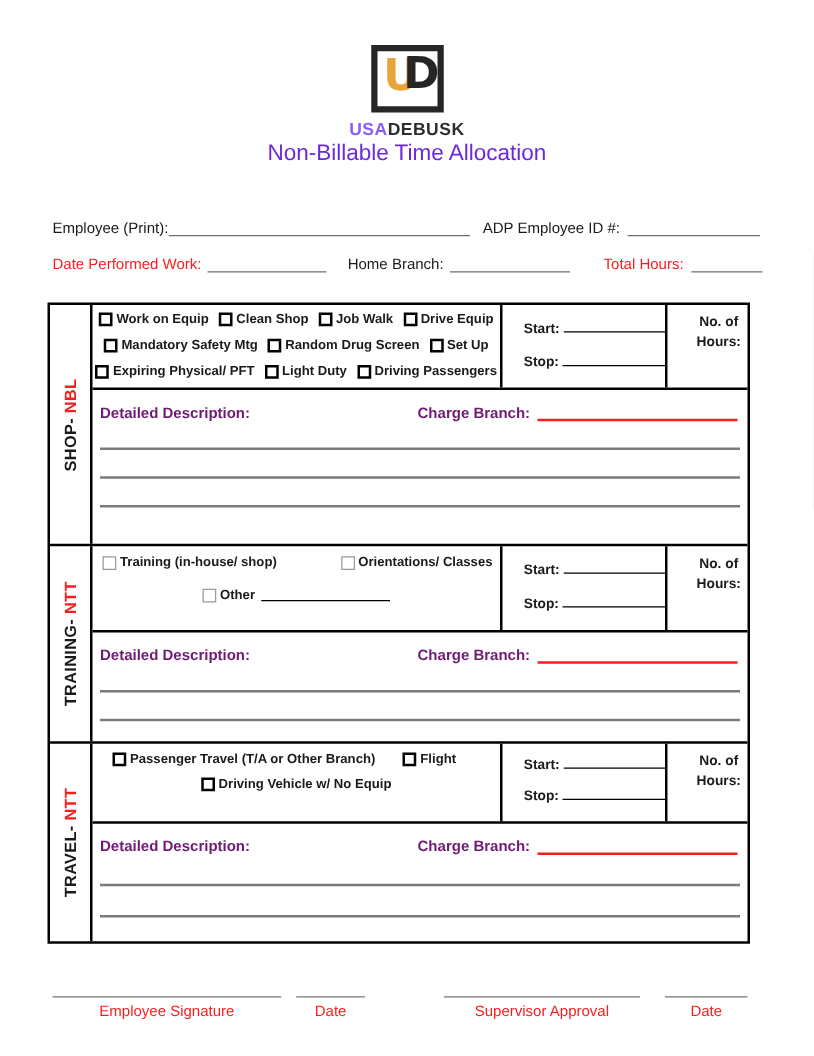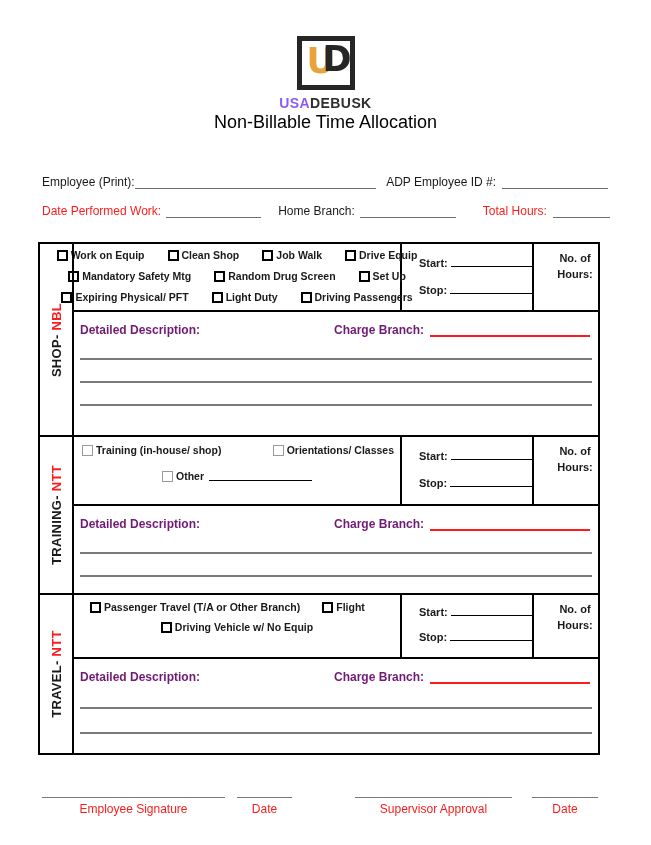--- a/index.html
+++ b/index.html
@@ -15,21 +15,21 @@
     display:flex; flex-direction:column; align-items:center; }
   .logo-box { width:58px; height:54px; border:5px solid #262626; position:relative; background:#fff; }
   .logo-u { position:absolute; left:5px; top:3px; font-size:35px; line-height:1;
     font-weight:bold; color:#E8A33B; font-family:"DejaVu Sans", sans-serif; }
   .logo-d { position:absolute; left:21px; top:1px; font-size:35px; line-height:1;
     font-weight:bold; color:#262626; font-family:"DejaVu Sans", sans-serif; }
   .brand { margin-top:5px; font-size:14px; font-weight:bold; letter-spacing:.4px; }
   .brand .gold { color:#8b5cf6; }
   .brand .dark { color:#2e2e2e; }
   .title { position:absolute; top:112px; left:0; width:100%; text-align:center;
-    font-size:18px; color:#000000; }
+    font-size:18px; color:#6d28d9; }
 
   
   .frow { position:absolute; display:flex; align-items:flex-end; font-size:12px; }
   .frow1 { left:42px; top:175px; width:566px; }
   .frow2 { left:42px; top:204px; width:568px; }
   .uline { border-bottom:1.5px solid #6f6f6f; height:13px; display:inline-block; }
   .red { color:#FB1D1D; }
 
   
   .form-table { position:absolute; left:38px; top:242px; width:562px; border:2px solid #000; background:#fff; }
@@ -38,21 +38,21 @@
   .side { width:34px; border-right:2px solid #000; position:relative; flex-shrink:0; }
   .side-text { position:absolute; left:50%; top:50%;
     transform:translate(-50%,-50%) rotate(-90deg); white-space:nowrap;
     font-weight:bold; font-size:13px; letter-spacing:.3px; }
   .body { flex:1; display:flex; flex-direction:column; min-width:0; }
   .toprow { display:flex; border-bottom:2px solid #000; }
   .toprow.h1 { height:68px; } .toprow.h2 { height:69px; } .toprow.h3 { height:64px; }
   .cbcell { width:328px; border-right:2px solid #000; display:flex; flex-direction:column; padding:5px 2px 7px; }
   .cbcell.spread { justify-content:space-between; }
   .cbrow { display:flex; align-items:center; font-weight:bold; font-size:10.5px; white-space:nowrap; }
-  .cbrow.center { justify-content:center; gap:23px; }
+  .cbrow.center { justify-content:center; gap:8px; }
   .cbrow.split { justify-content:space-between; padding:0 4px 0 6px; }
   .cbitem { display:flex; align-items:center; }
   .cb { width:11px; height:11px; border:2px solid #000; background:#fff; display:inline-block; margin-right:3px; flex-shrink:0; }
   .cb.thin { border:1px solid #9a9a9a; }
   .bline { display:inline-block; border-bottom:1.5px solid #000; height:9px; }
   .timecell { width:132px; border-right:2px solid #000; padding:13px 0 0 17px;
     font-weight:bold; font-size:11px; }
   .timecell .trow { margin-bottom:15px; white-space:nowrap; }
   .hourscell { flex:1; text-align:center; padding-top:7px; font-weight:bold; font-size:11px; line-height:1.45;padding-left:18px; }
   .desc { padding:10px 6px 0 6px; font-weight:bold; font-size:12px; }

